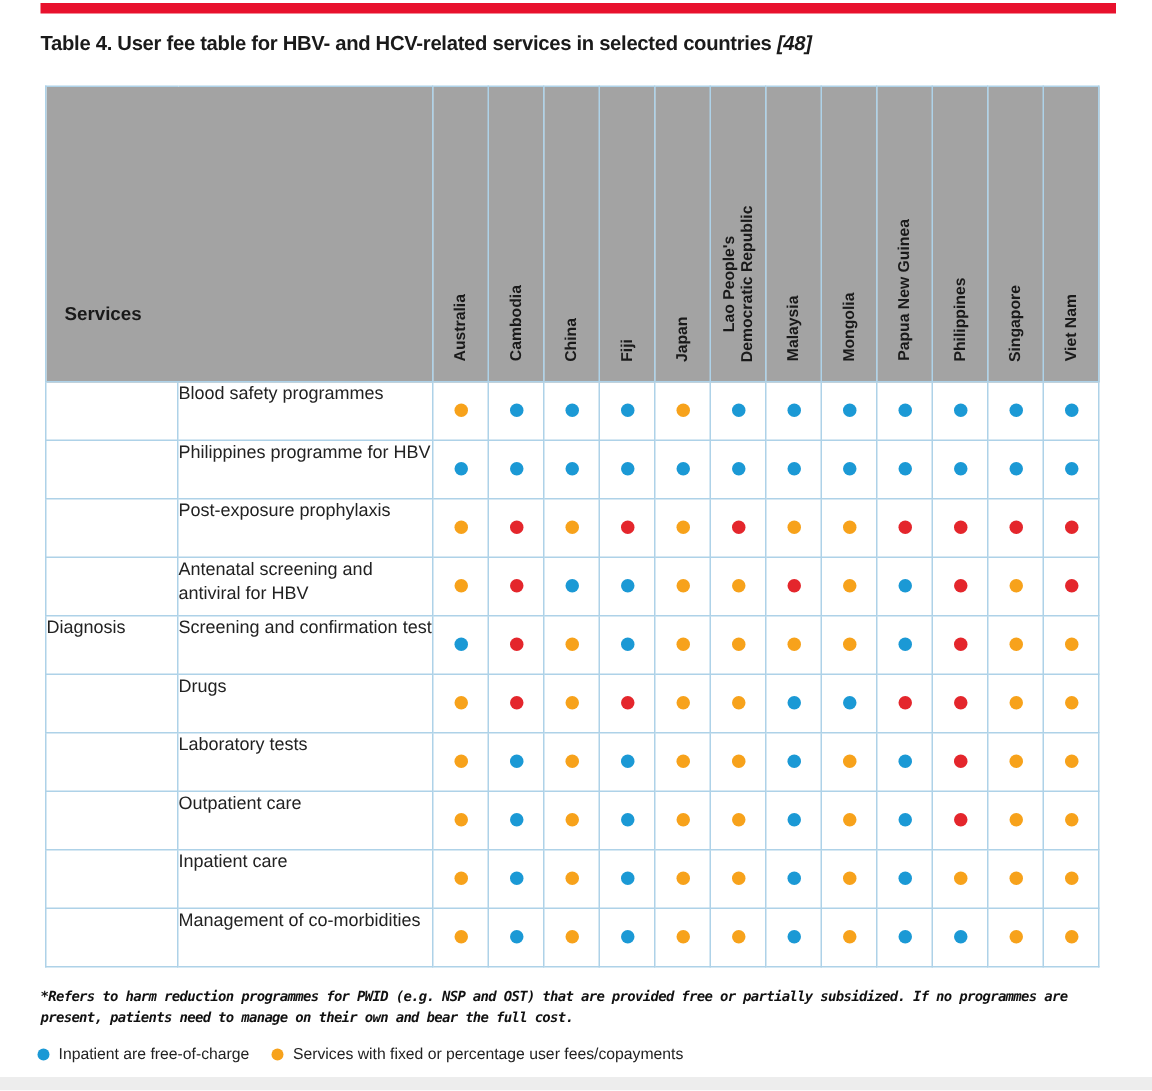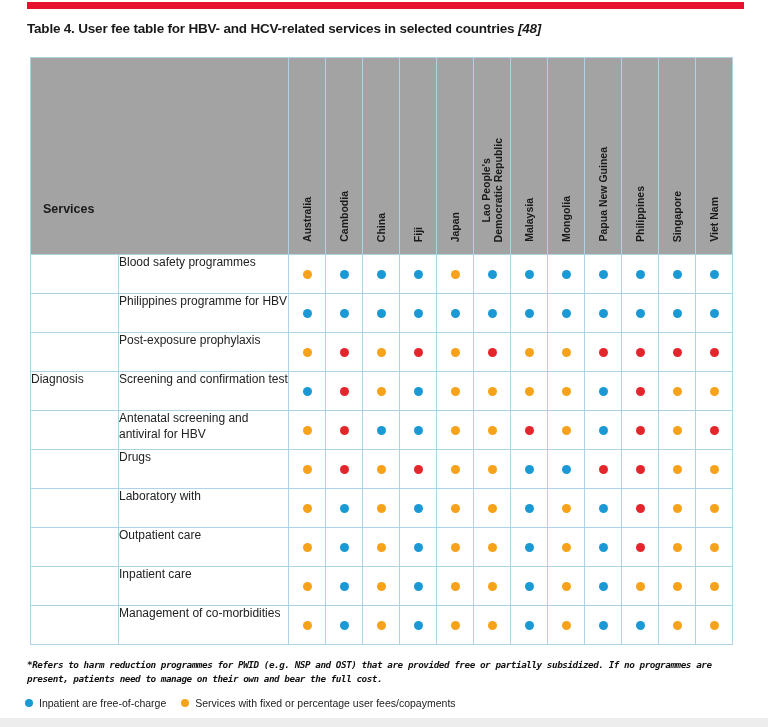--- a/index.html
+++ b/index.html
@@ -158,70 +158,70 @@
           <td class="dot-cell"><span class="dot" style="background: rgb(247, 162, 27);"></span></td>
           <td class="dot-cell"><span class="dot" style="background: rgb(228, 38, 44);"></span></td>
           <td class="dot-cell"><span class="dot" style="background: rgb(247, 162, 27);"></span></td>
           <td class="dot-cell"><span class="dot" style="background: rgb(247, 162, 27);"></span></td>
           <td class="dot-cell"><span class="dot" style="background: rgb(228, 38, 44);"></span></td>
           <td class="dot-cell"><span class="dot" style="background: rgb(228, 38, 44);"></span></td>
           <td class="dot-cell"><span class="dot" style="background: rgb(228, 38, 44);"></span></td>
           <td class="dot-cell"><span class="dot" style="background: rgb(228, 38, 44);"></span></td>
         </tr>
         <tr>
+          <td class="cat-cell"></td>
+          <td class="svc-cell">Antenatal screening and antiviral for HBV</td>
+          <td class="dot-cell"><span class="dot" style="background: rgb(247, 162, 27);"></span></td>
+          <td class="dot-cell"><span class="dot" style="background: rgb(228, 38, 44);"></span></td>
+          <td class="dot-cell"><span class="dot" style="background: rgb(27, 153, 213);"></span></td>
+          <td class="dot-cell"><span class="dot" style="background: rgb(27, 153, 213);"></span></td>
+          <td class="dot-cell"><span class="dot" style="background: rgb(247, 162, 27);"></span></td>
+          <td class="dot-cell"><span class="dot" style="background: rgb(247, 162, 27);"></span></td>
+          <td class="dot-cell"><span class="dot" style="background: rgb(228, 38, 44);"></span></td>
+          <td class="dot-cell"><span class="dot" style="background: rgb(247, 162, 27);"></span></td>
+          <td class="dot-cell"><span class="dot" style="background: rgb(27, 153, 213);"></span></td>
+          <td class="dot-cell"><span class="dot" style="background: rgb(228, 38, 44);"></span></td>
+          <td class="dot-cell"><span class="dot" style="background: rgb(247, 162, 27);"></span></td>
+          <td class="dot-cell"><span class="dot" style="background: rgb(228, 38, 44);"></span></td>
+        </tr>
+        <tr>
           <td class="cat-cell">Diagnosis</td>
           <td class="svc-cell">Screening and confirmation test</td>
           <td class="dot-cell"><span class="dot" style="background: rgb(27, 153, 213);"></span></td>
           <td class="dot-cell"><span class="dot" style="background: rgb(228, 38, 44);"></span></td>
           <td class="dot-cell"><span class="dot" style="background: rgb(247, 162, 27);"></span></td>
           <td class="dot-cell"><span class="dot" style="background: rgb(27, 153, 213);"></span></td>
           <td class="dot-cell"><span class="dot" style="background: rgb(247, 162, 27);"></span></td>
           <td class="dot-cell"><span class="dot" style="background: rgb(247, 162, 27);"></span></td>
           <td class="dot-cell"><span class="dot" style="background: rgb(247, 162, 27);"></span></td>
           <td class="dot-cell"><span class="dot" style="background: rgb(247, 162, 27);"></span></td>
           <td class="dot-cell"><span class="dot" style="background: rgb(27, 153, 213);"></span></td>
           <td class="dot-cell"><span class="dot" style="background: rgb(228, 38, 44);"></span></td>
           <td class="dot-cell"><span class="dot" style="background: rgb(247, 162, 27);"></span></td>
           <td class="dot-cell"><span class="dot" style="background: rgb(247, 162, 27);"></span></td>
         </tr>
         <tr>
           <td class="cat-cell"></td>
-          <td class="svc-cell">Antenatal screening and antiviral for HBV</td>
-          <td class="dot-cell"><span class="dot" style="background: rgb(247, 162, 27);"></span></td>
-          <td class="dot-cell"><span class="dot" style="background: rgb(228, 38, 44);"></span></td>
-          <td class="dot-cell"><span class="dot" style="background: rgb(27, 153, 213);"></span></td>
-          <td class="dot-cell"><span class="dot" style="background: rgb(27, 153, 213);"></span></td>
-          <td class="dot-cell"><span class="dot" style="background: rgb(247, 162, 27);"></span></td>
-          <td class="dot-cell"><span class="dot" style="background: rgb(247, 162, 27);"></span></td>
-          <td class="dot-cell"><span class="dot" style="background: rgb(228, 38, 44);"></span></td>
-          <td class="dot-cell"><span class="dot" style="background: rgb(247, 162, 27);"></span></td>
-          <td class="dot-cell"><span class="dot" style="background: rgb(27, 153, 213);"></span></td>
-          <td class="dot-cell"><span class="dot" style="background: rgb(228, 38, 44);"></span></td>
-          <td class="dot-cell"><span class="dot" style="background: rgb(247, 162, 27);"></span></td>
-          <td class="dot-cell"><span class="dot" style="background: rgb(228, 38, 44);"></span></td>
-        </tr>
-        <tr>
-          <td class="cat-cell"></td>
           <td class="svc-cell">Drugs</td>
           <td class="dot-cell"><span class="dot" style="background: rgb(247, 162, 27);"></span></td>
           <td class="dot-cell"><span class="dot" style="background: rgb(228, 38, 44);"></span></td>
           <td class="dot-cell"><span class="dot" style="background: rgb(247, 162, 27);"></span></td>
           <td class="dot-cell"><span class="dot" style="background: rgb(228, 38, 44);"></span></td>
           <td class="dot-cell"><span class="dot" style="background: rgb(247, 162, 27);"></span></td>
           <td class="dot-cell"><span class="dot" style="background: rgb(247, 162, 27);"></span></td>
           <td class="dot-cell"><span class="dot" style="background: rgb(27, 153, 213);"></span></td>
           <td class="dot-cell"><span class="dot" style="background: rgb(27, 153, 213);"></span></td>
           <td class="dot-cell"><span class="dot" style="background: rgb(228, 38, 44);"></span></td>
           <td class="dot-cell"><span class="dot" style="background: rgb(228, 38, 44);"></span></td>
           <td class="dot-cell"><span class="dot" style="background: rgb(247, 162, 27);"></span></td>
           <td class="dot-cell"><span class="dot" style="background: rgb(247, 162, 27);"></span></td>
         </tr>
         <tr>
           <td class="cat-cell"></td>
-          <td class="svc-cell">Laboratory with</td>
+          <td class="svc-cell">Laboratory tests</td>
           <td class="dot-cell"><span class="dot" style="background: rgb(247, 162, 27);"></span></td>
           <td class="dot-cell"><span class="dot" style="background: rgb(27, 153, 213);"></span></td>
           <td class="dot-cell"><span class="dot" style="background: rgb(247, 162, 27);"></span></td>
           <td class="dot-cell"><span class="dot" style="background: rgb(27, 153, 213);"></span></td>
           <td class="dot-cell"><span class="dot" style="background: rgb(247, 162, 27);"></span></td>
           <td class="dot-cell"><span class="dot" style="background: rgb(247, 162, 27);"></span></td>
           <td class="dot-cell"><span class="dot" style="background: rgb(27, 153, 213);"></span></td>
           <td class="dot-cell"><span class="dot" style="background: rgb(247, 162, 27);"></span></td>
           <td class="dot-cell"><span class="dot" style="background: rgb(27, 153, 213);"></span></td>
           <td class="dot-cell"><span class="dot" style="background: rgb(228, 38, 44);"></span></td>

